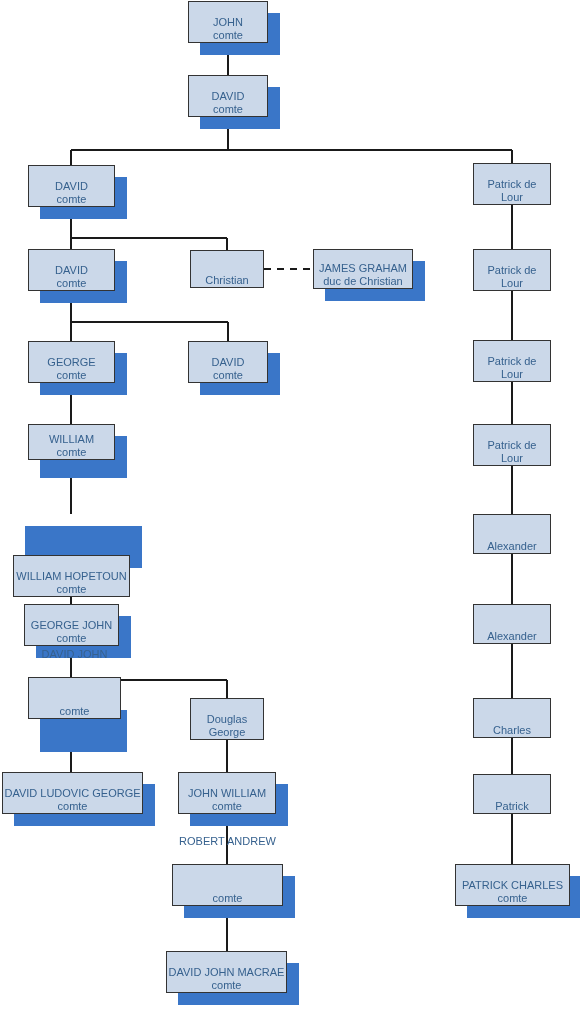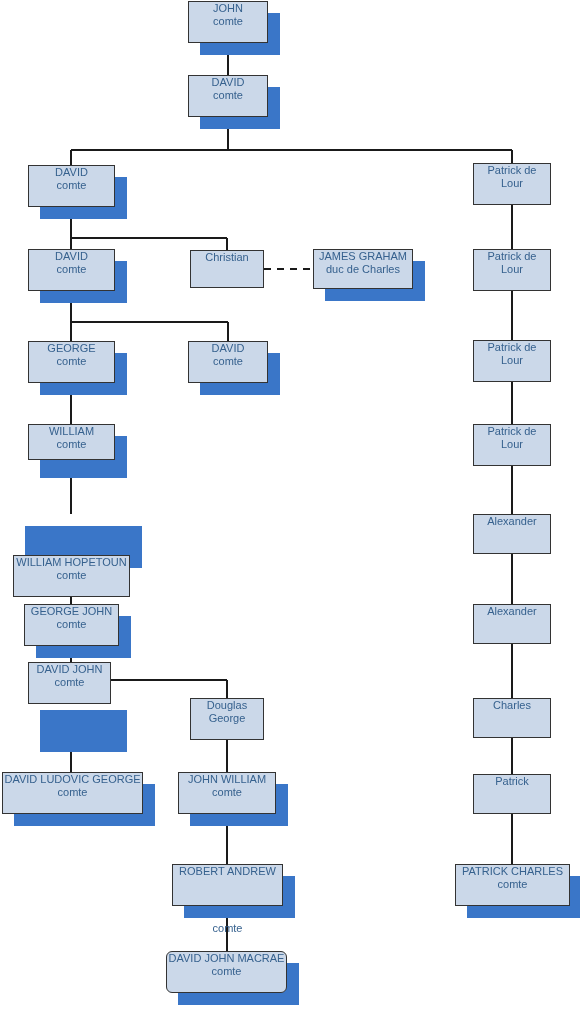--- a/index.html
+++ b/index.html
@@ -27,21 +27,21 @@
     pointer-events: none;
   }
   .node {
     position: absolute;
     box-sizing: border-box;
     background: #cbd8e9;
     border: 1.5px solid #333333;
     display: flex;
     flex-direction: column;
     align-items: center;
-    justify-content: flex-start;
+    justify-content: flex-end;
     text-align: center;
     color: #36618e;
     font-size: 11px;
     line-height: 13px;
     z-index: 3;
     white-space: nowrap;
   }
   .node .nm {
     display: block;
   }
@@ -126,21 +126,21 @@
       <div class="node" style="left: 28px; top: 249px; width: 87px; height: 42px;">
         <span class="nm">DAVID</span>
         <span class="ttl">comte</span>
       </div>
       <div class="node" style="left: 190px; top: 250px; width: 74px; height: 38px;">
         <span class="nm">Christian</span>
       </div>
       <div class="shadow" style="left: 325px; top: 261px; width: 100px; height: 40px;"></div>
       <div class="node" style="left: 313px; top: 249px; width: 100px; height: 40px;">
         <span class="nm">JAMES GRAHAM</span>
-        <span class="ttl">duc de Charles</span>
+        <span class="ttl">duc de Christian</span>
       </div>
       <div class="shadow" style="left: 40px; top: 353px; width: 87px; height: 42px;"></div>
       <div class="node" style="left: 28px; top: 341px; width: 87px; height: 42px;">
         <span class="nm">GEORGE</span>
         <span class="ttl">comte</span>
       </div>
       <div class="shadow" style="left: 200px; top: 353px; width: 80px; height: 42px;"></div>
       <div class="node" style="left: 188px; top: 341px; width: 80px; height: 42px;">
         <span class="nm">DAVID</span>
         <span class="ttl">comte</span>
@@ -154,21 +154,21 @@
       <div class="node" style="left: 13px; top: 514px; width: 117px; height: 42px; margin-top: 41px;">
         <span class="nm">WILLIAM HOPETOUN</span>
         <span class="ttl">comte</span>
       </div>
       <div class="shadow" style="left: 36px; top: 616px; width: 95px; height: 42px;"></div>
       <div class="node" style="left: 24px; top: 604px; width: 95px; height: 42px;">
         <span class="nm">GEORGE JOHN</span>
         <span class="ttl">comte</span>
       </div>
       <div class="shadow" style="left: 40px; top: 710px; width: 87px; height: 42px;"></div>
-      <div class="node" style="left: 28px; top: 662px; width: 83px; height: 42px;">
+      <div class="node" style="left: 28px; top: 677px; width: 93px; height: 42px; gap: 44px;">
         <span class="nm">DAVID JOHN</span>
         <span class="ttl">comte</span>
       </div>
       <div class="node" style="left: 190px; top: 698px; width: 74px; height: 42px;">
         <span class="nm">Douglas</span>
         <span class="ttl">George</span>
       </div>
       <div class="shadow" style="left: 14px; top: 784px; width: 141px; height: 42px;"></div>
       <div class="node" style="left: 2px; top: 772px; width: 141px; height: 42px;">
         <span class="nm">DAVID LUDOVIC GEORGE</span>
@@ -178,21 +178,21 @@
       <div class="node" style="left: 178px; top: 772px; width: 98px; height: 42px;">
         <span class="nm">JOHN WILLIAM</span>
         <span class="ttl">comte</span>
       </div>
       <div class="shadow" style="left: 184px; top: 876px; width: 111px; height: 42px;"></div>
       <div class="node" style="left: 172px; top: 864px; width: 111px; height: 42px; gap: 44px;">
         <span class="nm">ROBERT ANDREW</span>
         <span class="ttl">comte</span>
       </div>
       <div class="shadow" style="left: 178px; top: 963px; width: 121px; height: 42px;"></div>
-      <div class="node" style="left: 166px; top: 951px; width: 121px; height: 42px; border-radius: 6px;">
+      <div class="node" style="left: 166px; top: 951px; width: 121px; height: 42px;">
         <span class="nm">DAVID JOHN MACRAE</span>
         <span class="ttl">comte</span>
       </div>
       <div class="node" style="left: 473px; top: 163px; width: 78px; height: 42px;">
         <span class="nm">Patrick de</span>
         <span class="ttl">Lour</span>
       </div>
       <div class="node" style="left: 473px; top: 249px; width: 78px; height: 42px;">
         <span class="nm">Patrick de</span>
         <span class="ttl">Lour</span>

